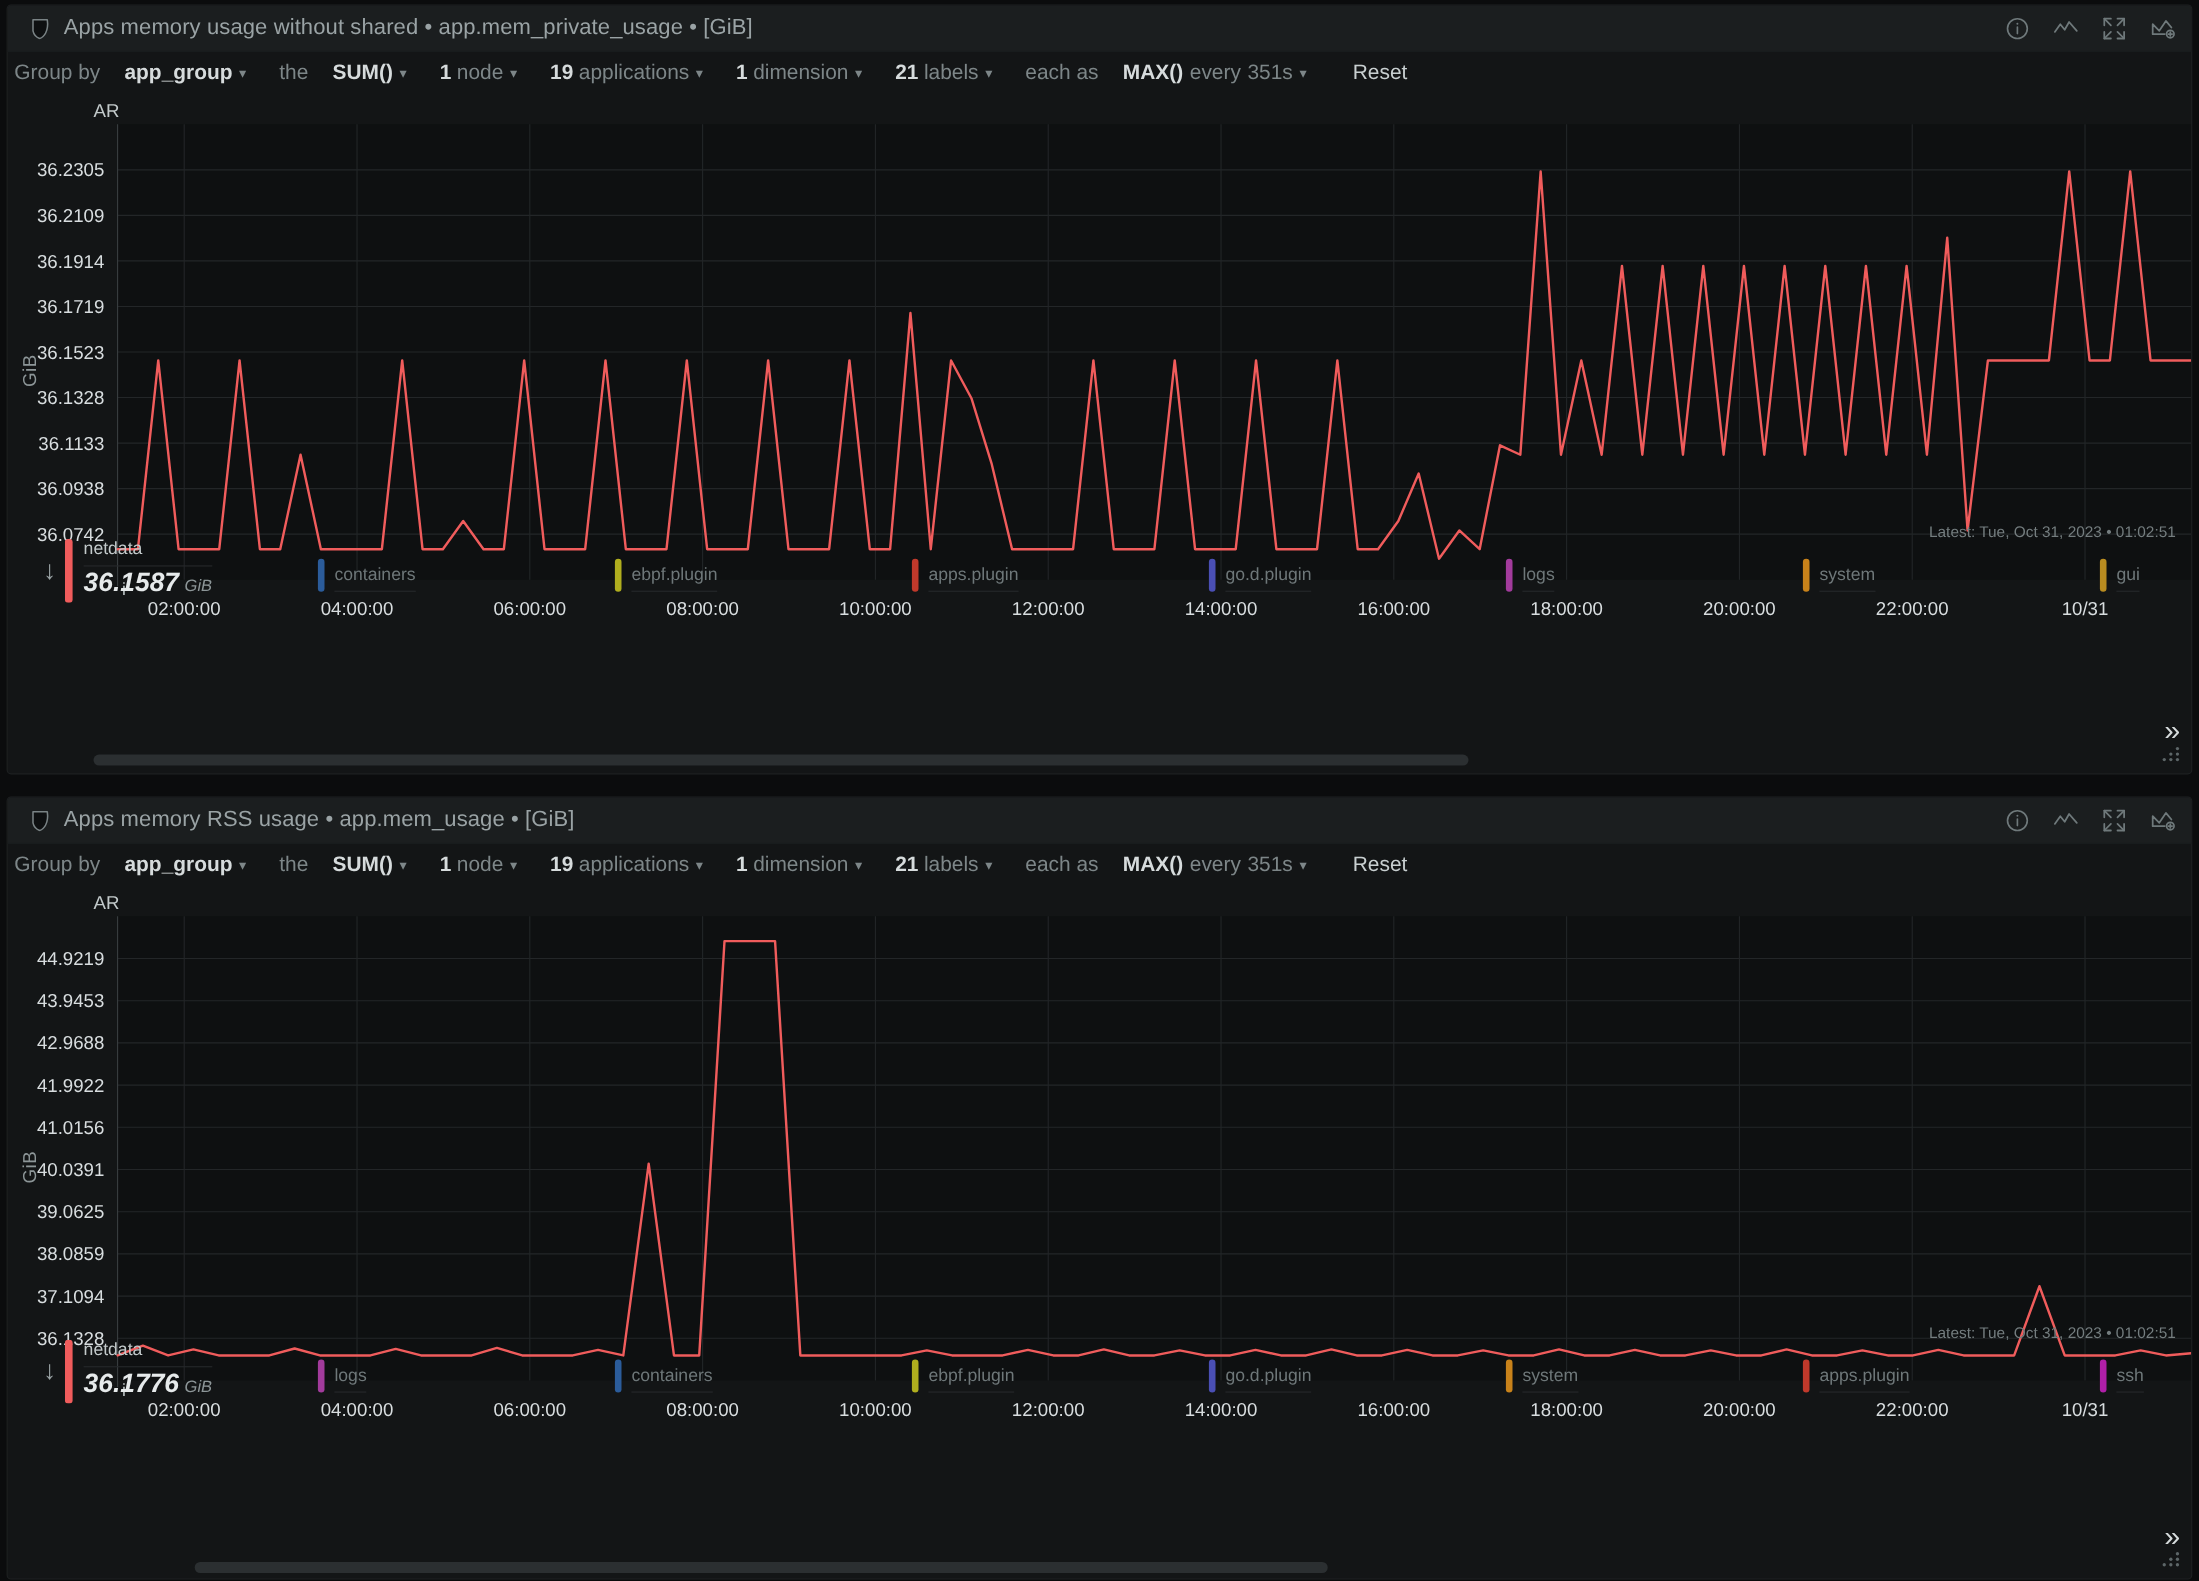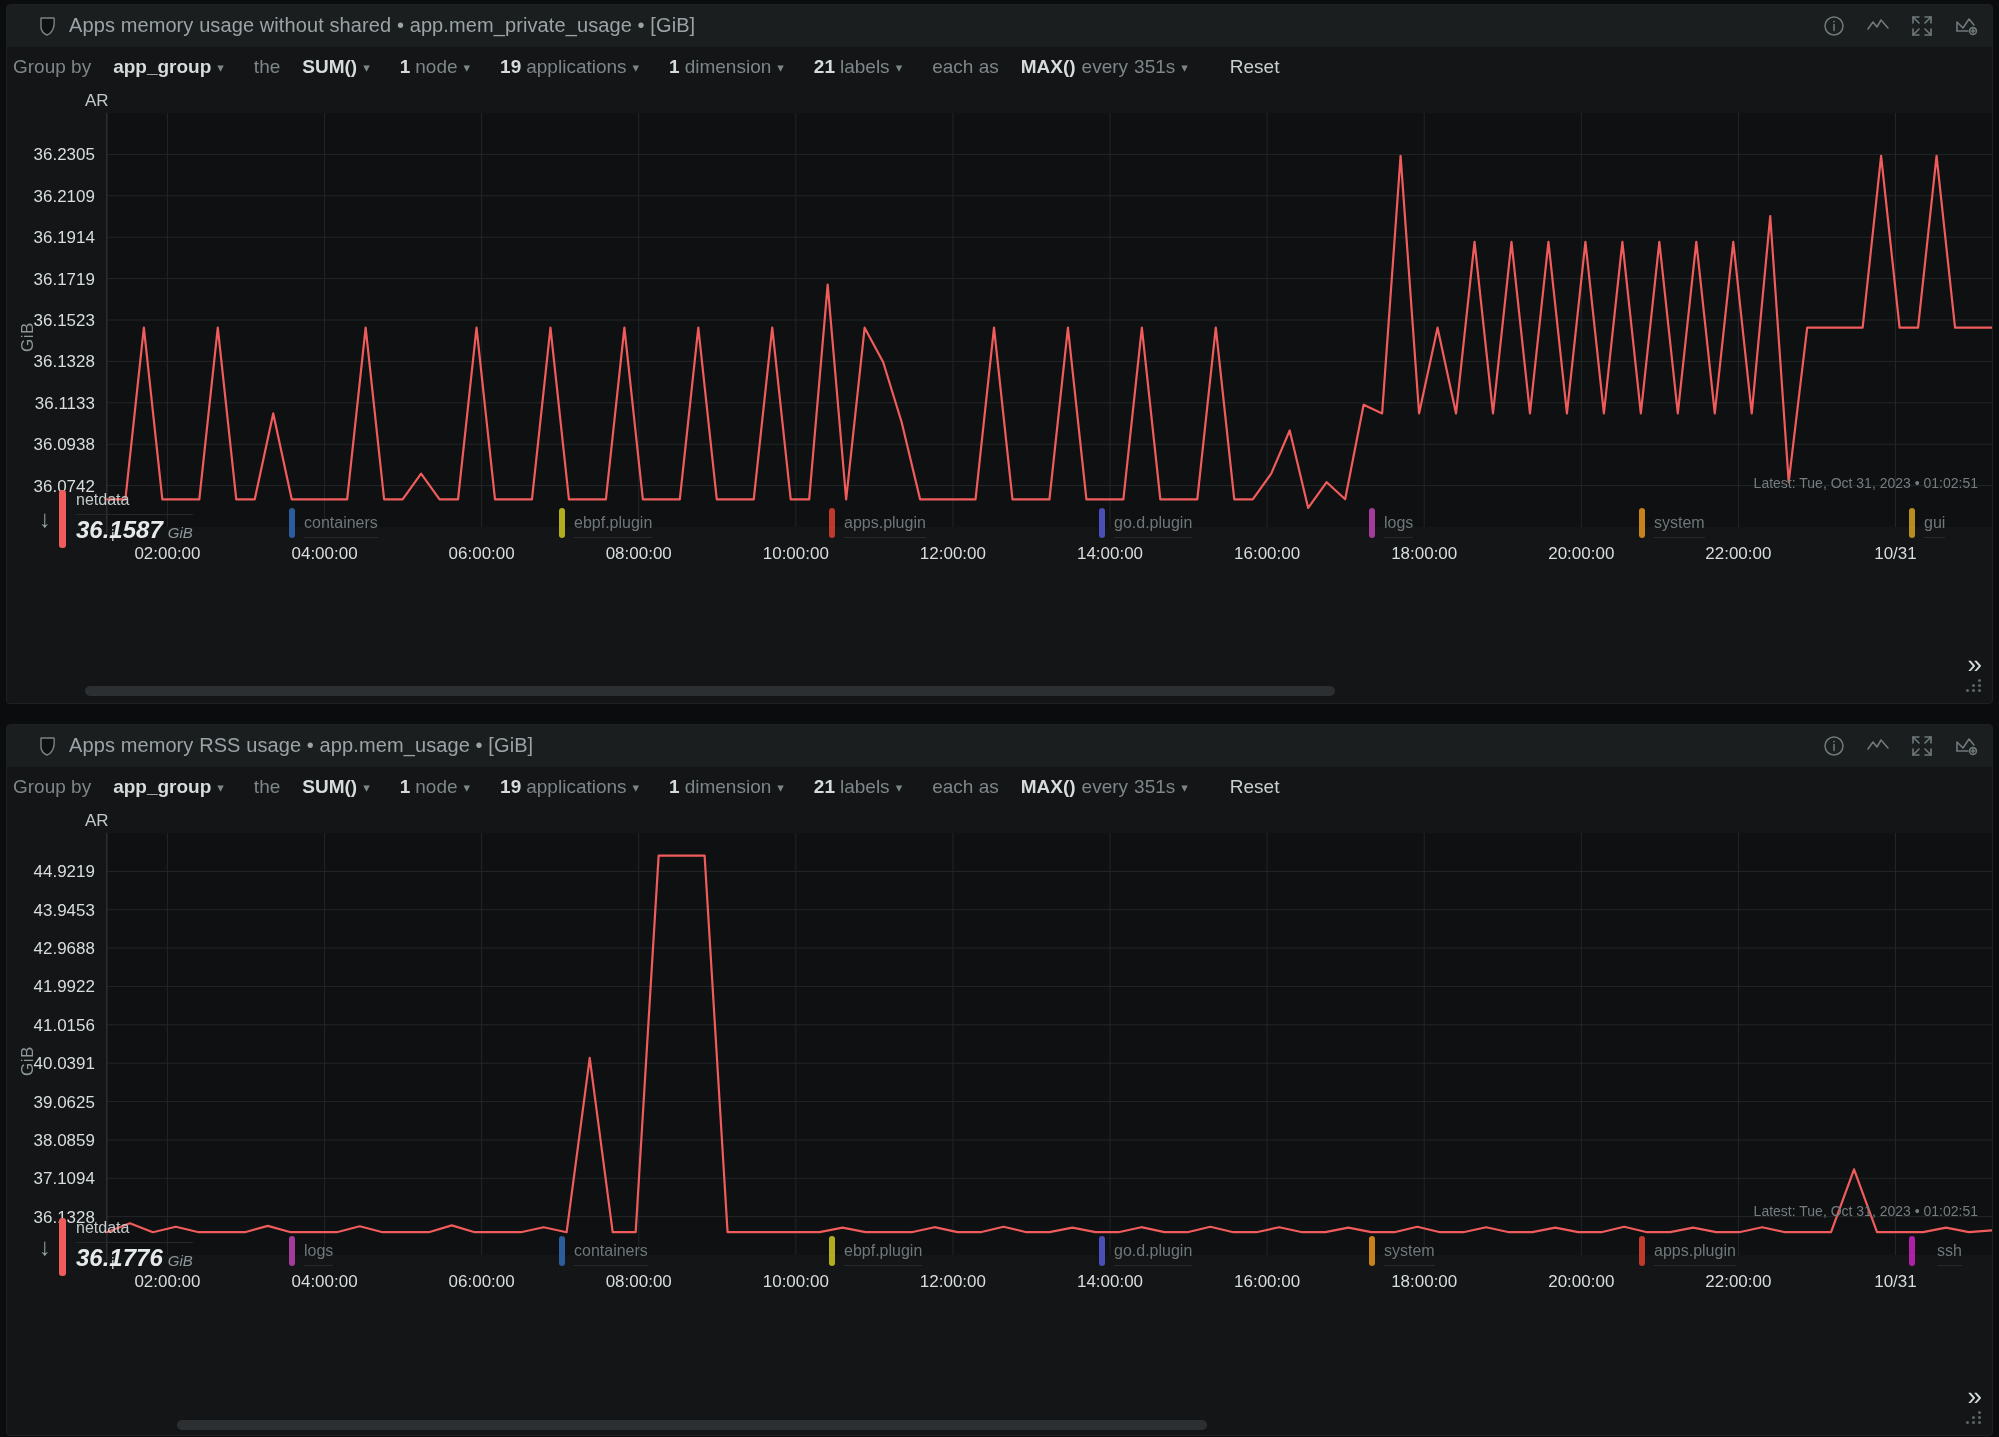--- a/index.html
+++ b/index.html
@@ -21,21 +21,21 @@
   }
   .card.first { height: 700px; }
   .card.second { height: 712px; margin-top: 20px; }
 
   
   .card-header {
     height: 42px;
     background: #1b1e1f;
     display: flex;
     align-items: center;
-    padding: 0 14px 0 32px;
+    padding: 0 14px 0 21px;
     border-bottom: 1px solid #1a1d1e;
   }
   .shield-icon { width: 18px; height: 20px; flex: 0 0 auto; margin-right: 12px; }
   .card-title {
     font-size: 20px;
     color: #9aa3a5;
     letter-spacing: .1px;
     white-space: nowrap;
   }
   .header-spacer { flex: 1 1 auto; }
@@ -584,21 +584,21 @@
         </div>
         <div class="leg" style="min-width: 270px; margin-top: 18px;">
           <span class="leg-bar" style="background:#c0392b;height:30px"></span>
           <span class="leg-body" style="padding-left:9px">
             <span class="leg-name">apps.plugin</span>
             <span class="leg-under"></span>
           </span>
         </div>
         <div class="leg" style="min-width: 270px; margin-top: 18px;">
           <span class="leg-bar" style="background:#b01fa8;height:30px"></span>
-          <span class="leg-body" style="padding-left:22px">
+          <span class="leg-body" style="padding-left:9px">
             <span class="leg-name">ssh</span>
             <span class="leg-under"></span>
           </span>
         </div>
       </div>
   </div>
   <span class="leg-more" style="bottom:26px">»</span>
   <span class="resize-dots" style="bottom:10px">
     <span style="left:12px;top:0"></span>
       <span style="left:6px;top:5px"></span>

